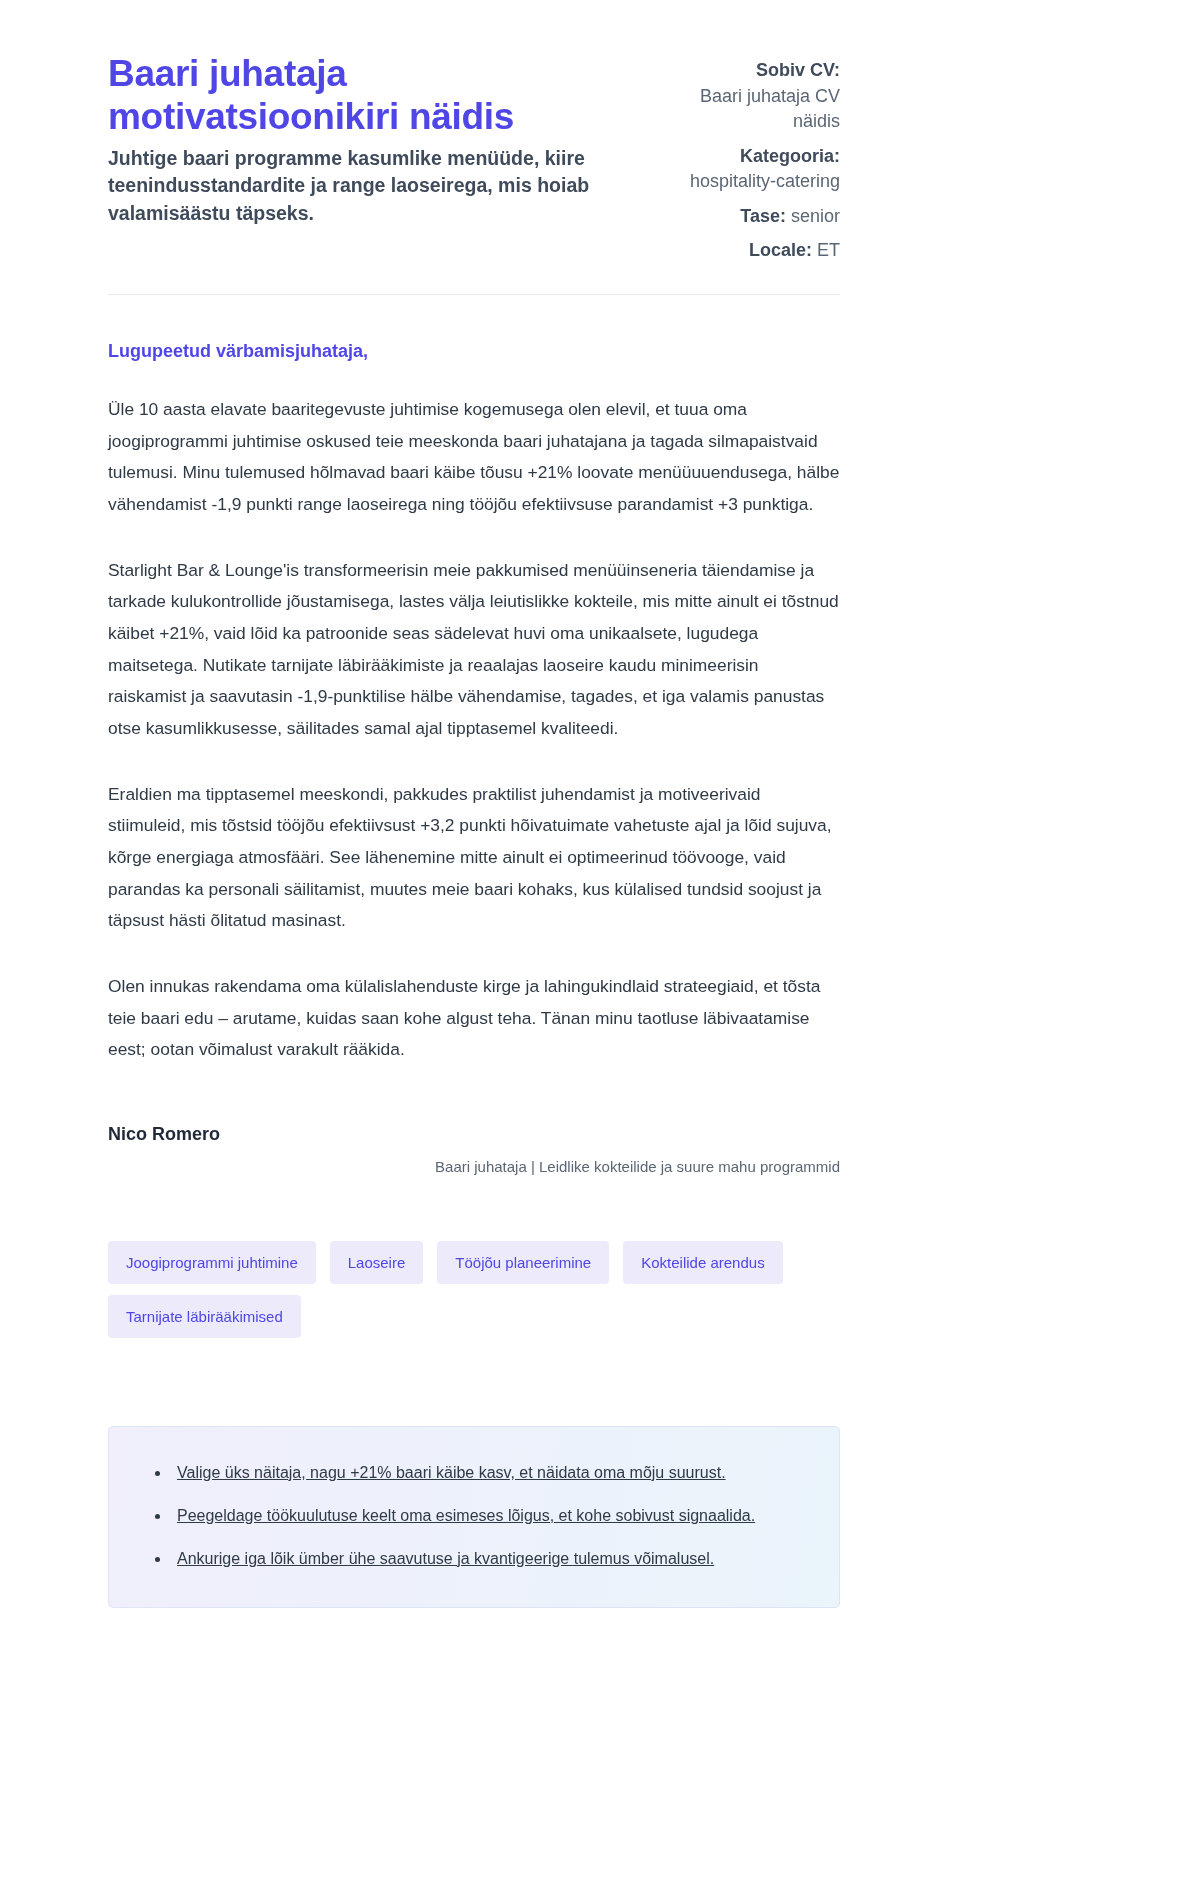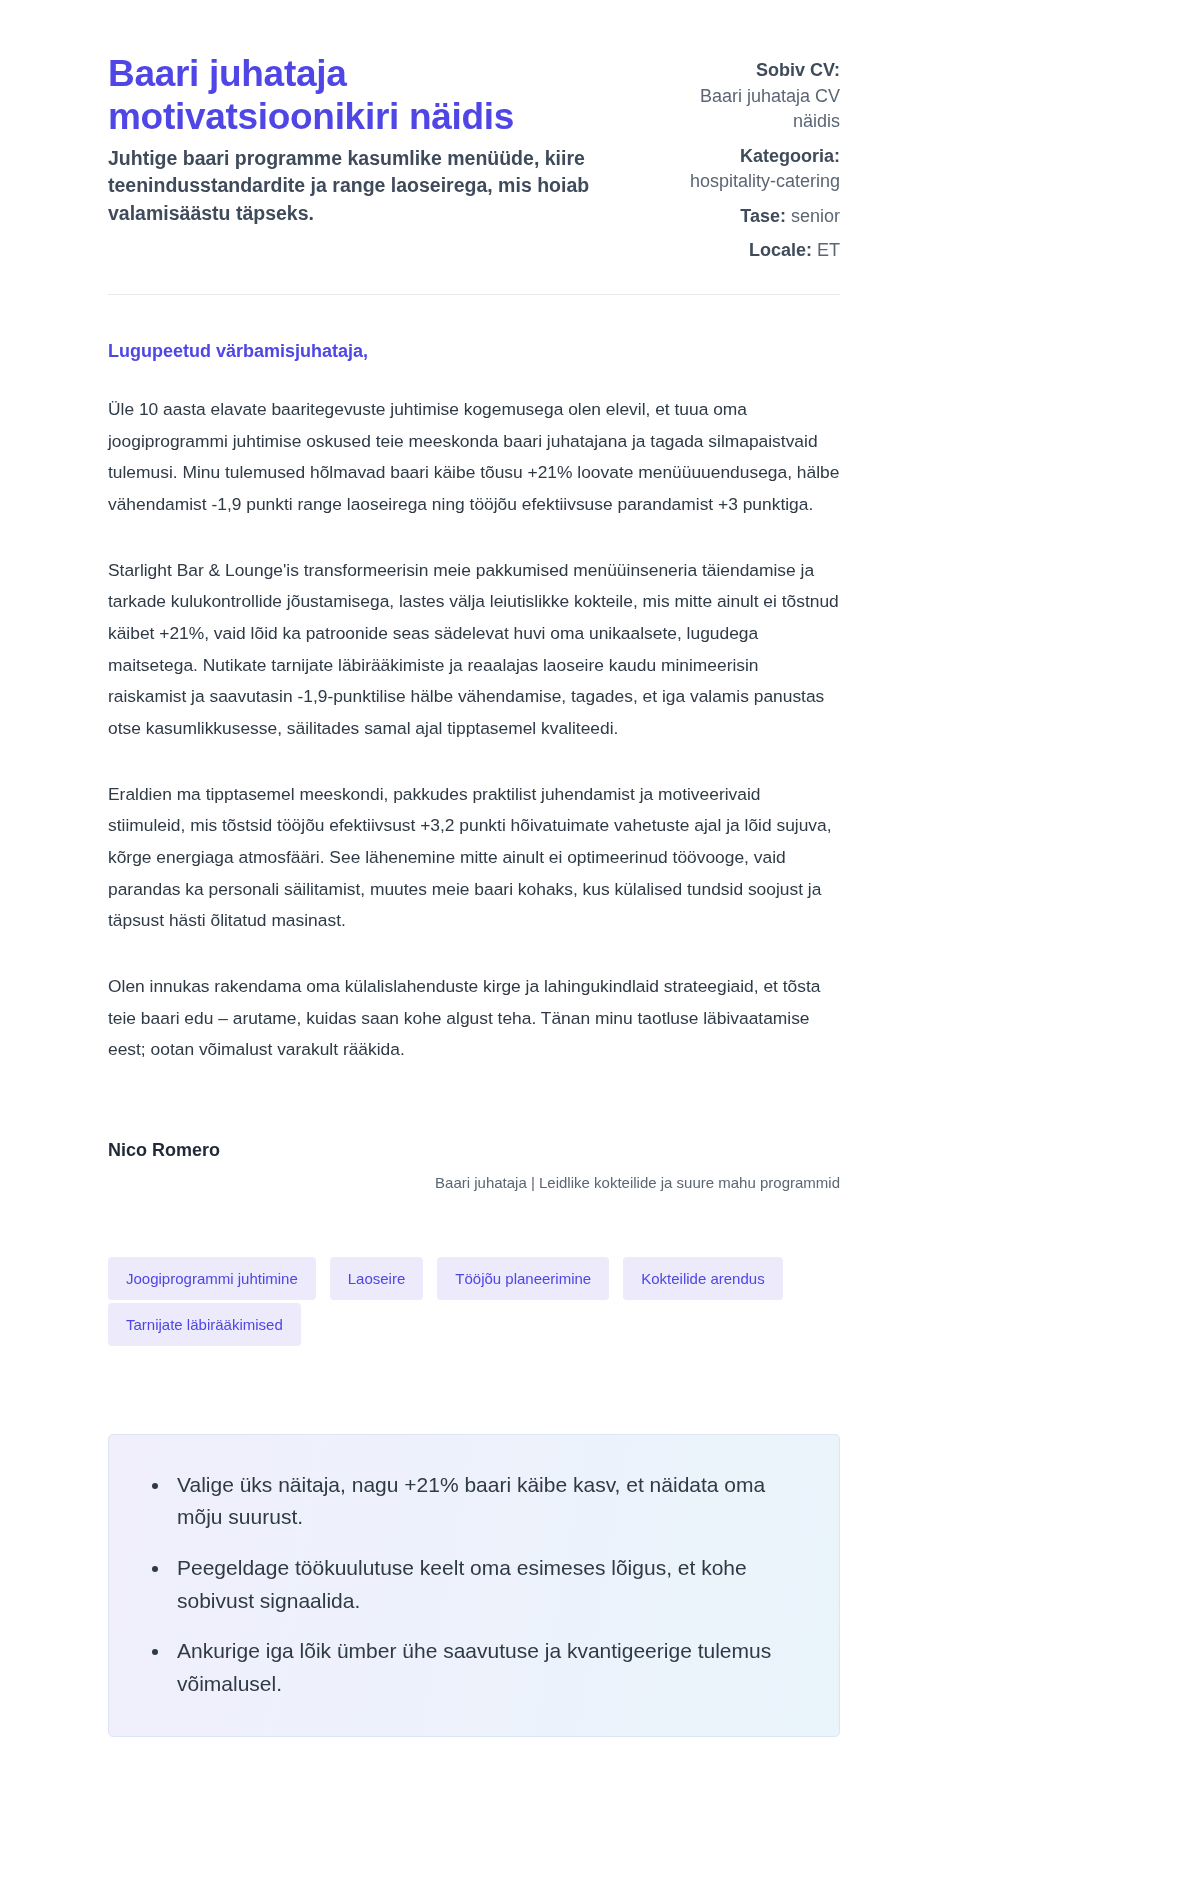--- a/index.html
+++ b/index.html
@@ -93,21 +93,21 @@
     color:var(--accent);
     line-height:1.4;
   }
   .para{
     margin:0 0 34px 0;
     font-size:17.4px;
     line-height:1.82;
     color:var(--body);
     max-width:1000px;
   }
-  .para:last-of-type{ margin-bottom:16px; }
+  .para:last-of-type{ margin-bottom:0; }
 
   
   .signature{
     padding:56px 108px 0 108px;
   }
   .sig-name{
     margin:0 0 10px 0;
     font-size:18px;
     font-weight:700;
     color:var(--ink);
@@ -118,21 +118,21 @@
     font-size:15px;
     line-height:1.5;
     color:var(--muted);
     text-align:right;
   }
 
   
   .tags{
     display:flex;
     flex-wrap:wrap;
-    gap:3px 14px;
+    gap:11px 14px;
     padding:62px 108px 0 108px;
     max-width:1110px;
   }
   .tag{
     background:var(--chip-bg);
     color:var(--chip-ink);
     font-size:15px;
     line-height:1;
     padding:14px 18px;
     border-radius:4px;
@@ -156,25 +156,26 @@
     font-weight:700;
     color:var(--accent);
     line-height:1.35;
   }
   .callout-list{
     margin:0;
     padding:0 0 0 26px;
     list-style:disc;
   }
   .callout-list li{
-    font-size:21px;
+    font-size:16px;
     line-height:1.55;
     color:var(--body);
     margin-bottom:18px;
     padding-left:6px;
+    text-decoration:underline;
   }
   .callout-list li:last-child{ margin-bottom:0; }
   .callout-list li::marker{ color:var(--body); }
 </style>
 </head>
 <body>
 
 <div class="page">
 
   <header class="header">

